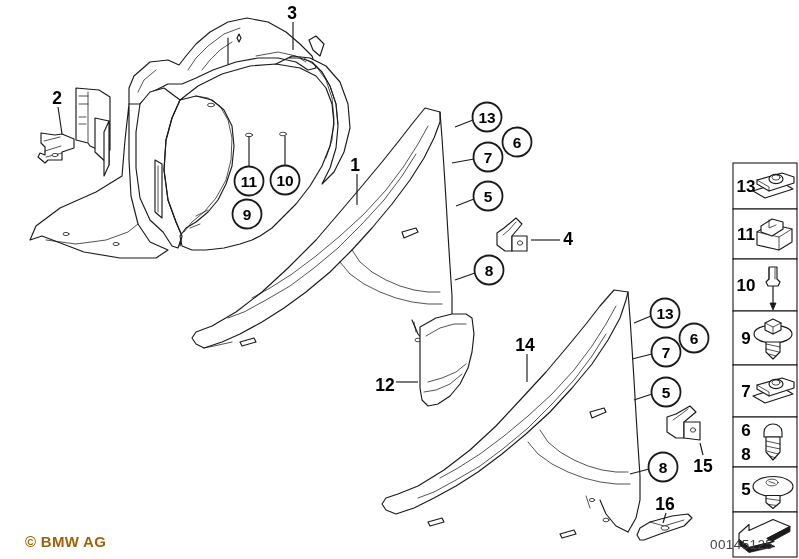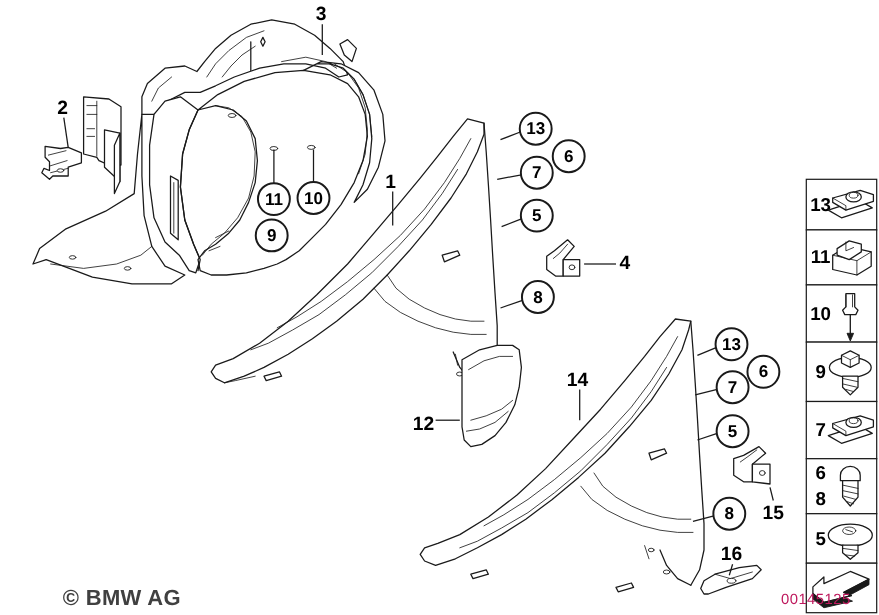--- a/index.html
+++ b/index.html
@@ -21,33 +21,32 @@
     position: absolute;
     left: 0;
     top: 0;
     width: 799px;
     height: 559px;
   }
   .copyright {
     position: absolute;
     left: 25px;
     top: 533px;
-    font-size: 20px;
+    font-size: 15px;
     font-weight: bold;
     letter-spacing: 0.3px;
-    color: #404040;
+    color: #a16207;
     white-space: nowrap;
-    margin-left: 32px;
   }
   .drawing-id {
     position: absolute;
     left: 710px;
     top: 537px;
     font-size: 13.5px;
-    color: #be185d;
+    color: #404040;
     letter-spacing: 0.4px;
     white-space: nowrap;
     text-align: center;
   }
 </style>
 </head>
 <body>
 
 <div id="page">
 

